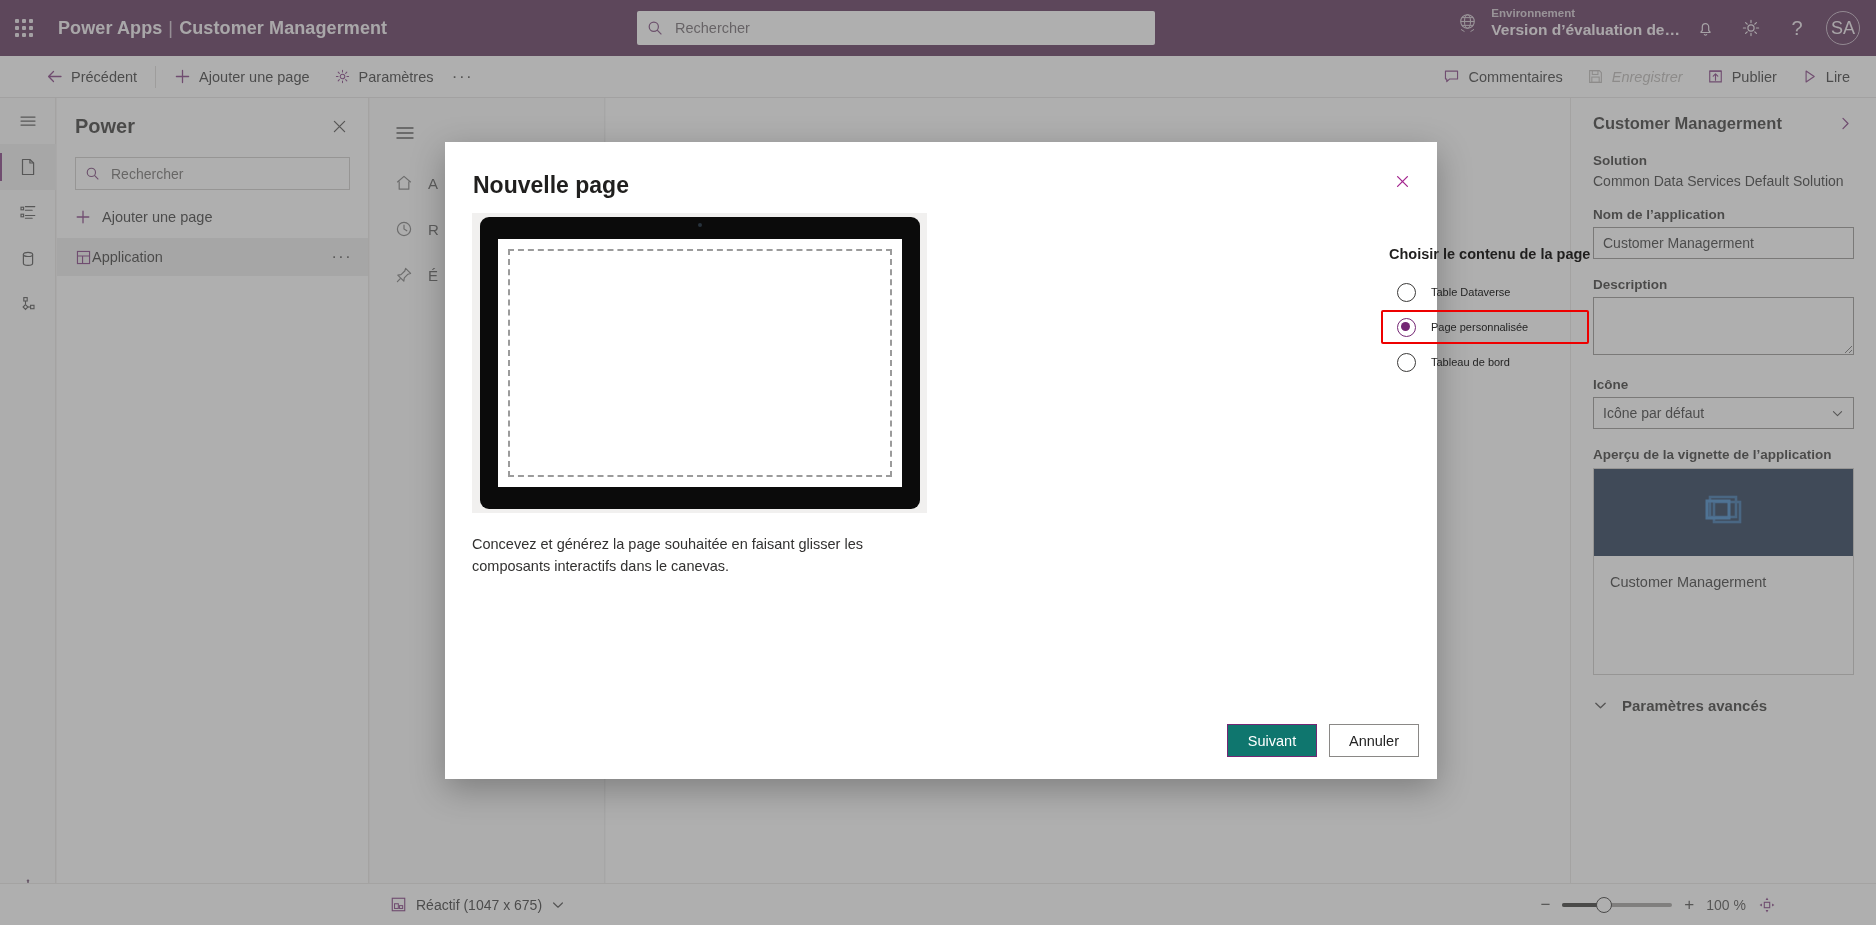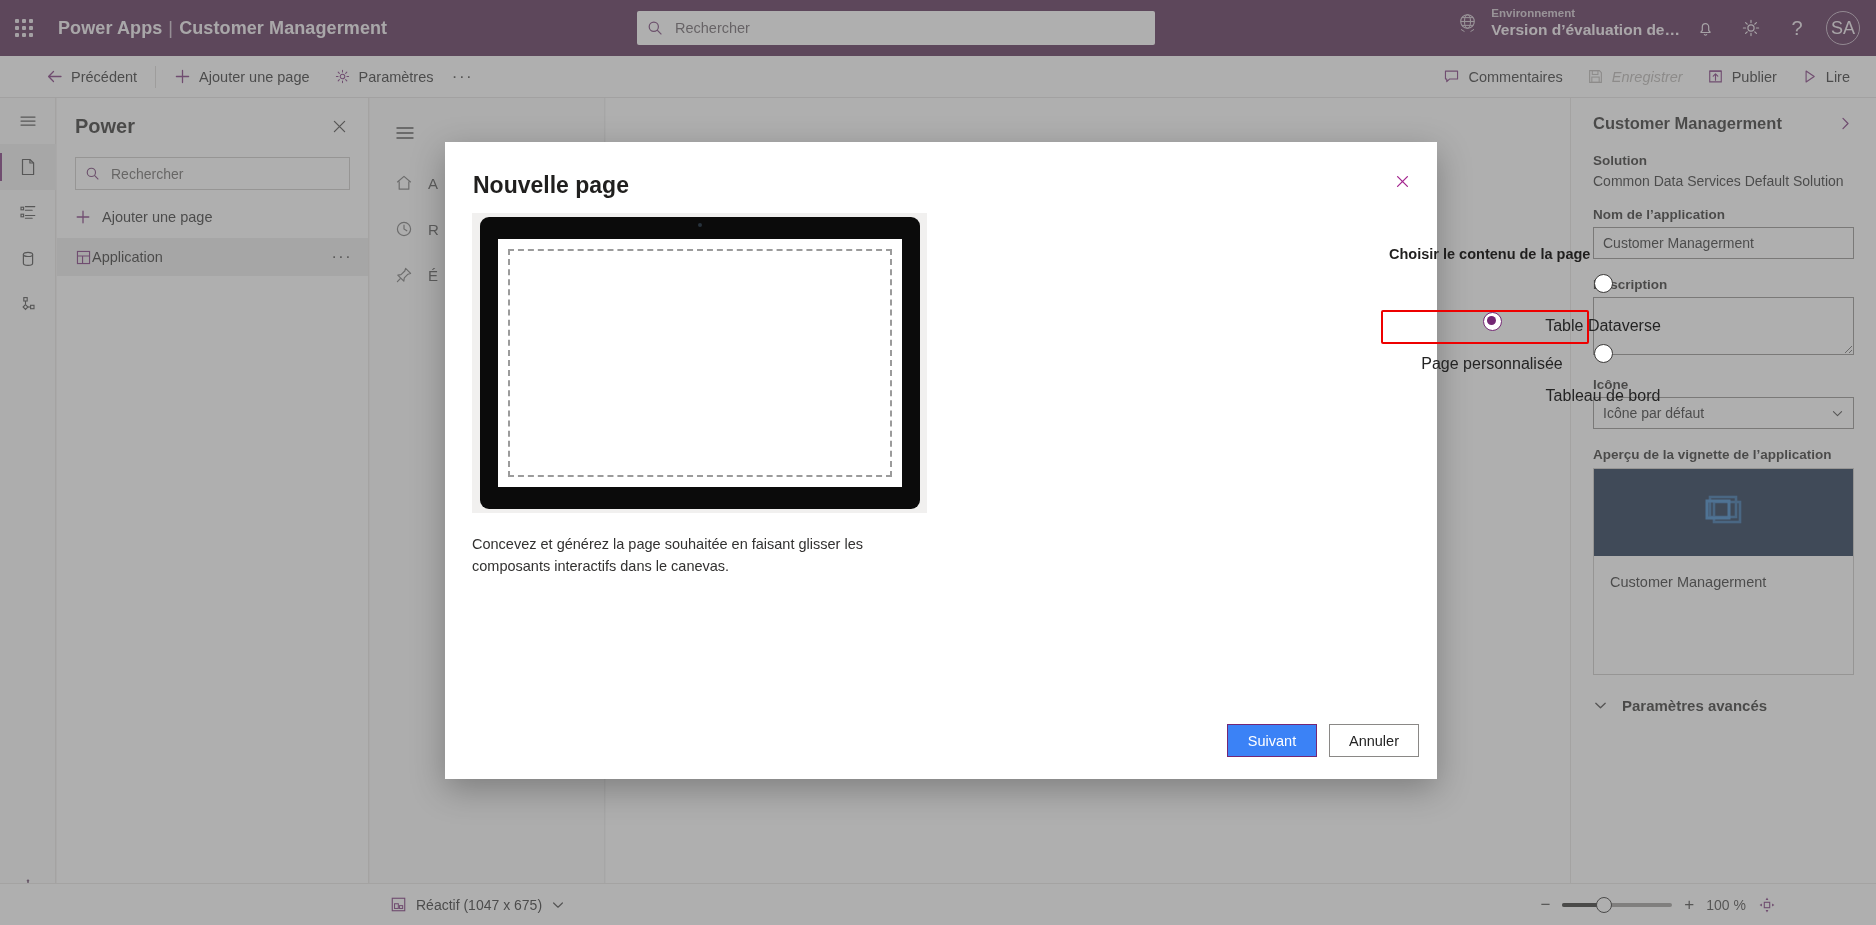--- a/index.html
+++ b/index.html
@@ -261,43 +261,42 @@
     display: flex; align-items: center; justify-content: center;
   }
   .device-dashed { width: 384px; height: 228px; border: 2px dashed #9b9b9b; }
   .dlg-desc {
     position: absolute; left: 27px; top: 391px; width: 400px;
     font-size: 14.5px; line-height: 1.55; color: #323130;
   }
   .dlg-right { position: absolute; left: 944px; top: 104px; width: 420px; }
   .dlg-right-head { font-size: 14.5px; font-weight: bold; color: #201f1e; margin-bottom: 12px; }
   .radio-row {
-    display: flex; align-items: center; gap: 24px;
-    height: 36px; cursor: pointer; font-size: 16px; color: #242424;
+    display: flex; align-items: center; gap: 15px;
+    height: 36px; cursor: pointer; font-size: 11px; color: #242424;
     padding-left: 8px;
-    flex-direction: column;
   }
   .radio-row.highlight {
     border: 2.5px solid #ee0000; border-radius: 2px;
     margin-left: -8px; padding-left: 14px; width: 208px; height: 34px;
   }
   .radio {
     width: 19px; height: 19px; border-radius: 50%;
     border: 1.6px solid #3b3a39; flex: 0 0 auto; position: relative; background: #fff;
   }
   .radio.checked { border-color: #742774; }
   .radio.checked::after {
     content: ""; position: absolute; left: 3.4px; top: 3.4px;
     width: 9px; height: 9px; border-radius: 50%; background: #742774;
   }
   .dlg-actions {
     position: absolute; right: 18px; bottom: 22px; display: flex; gap: 12px;
   }
   .btn-primary {
-    min-width: 90px; height: 33px; background: #3b82f6; color: #ffffff;
+    min-width: 90px; height: 33px; background: #0f766e; color: #ffffff;
     border: 1px solid #742774; font-size: 14.5px; cursor: pointer;
     font-family: "Liberation Sans", sans-serif;
   }
   .btn-secondary {
     min-width: 90px; height: 33px; background: #ffffff; color: #242424;
     border: 1px solid #8a8886; font-size: 14.5px; cursor: pointer;
     font-family: "Liberation Sans", sans-serif;
   }
   svg { display: block; }
 </style>

